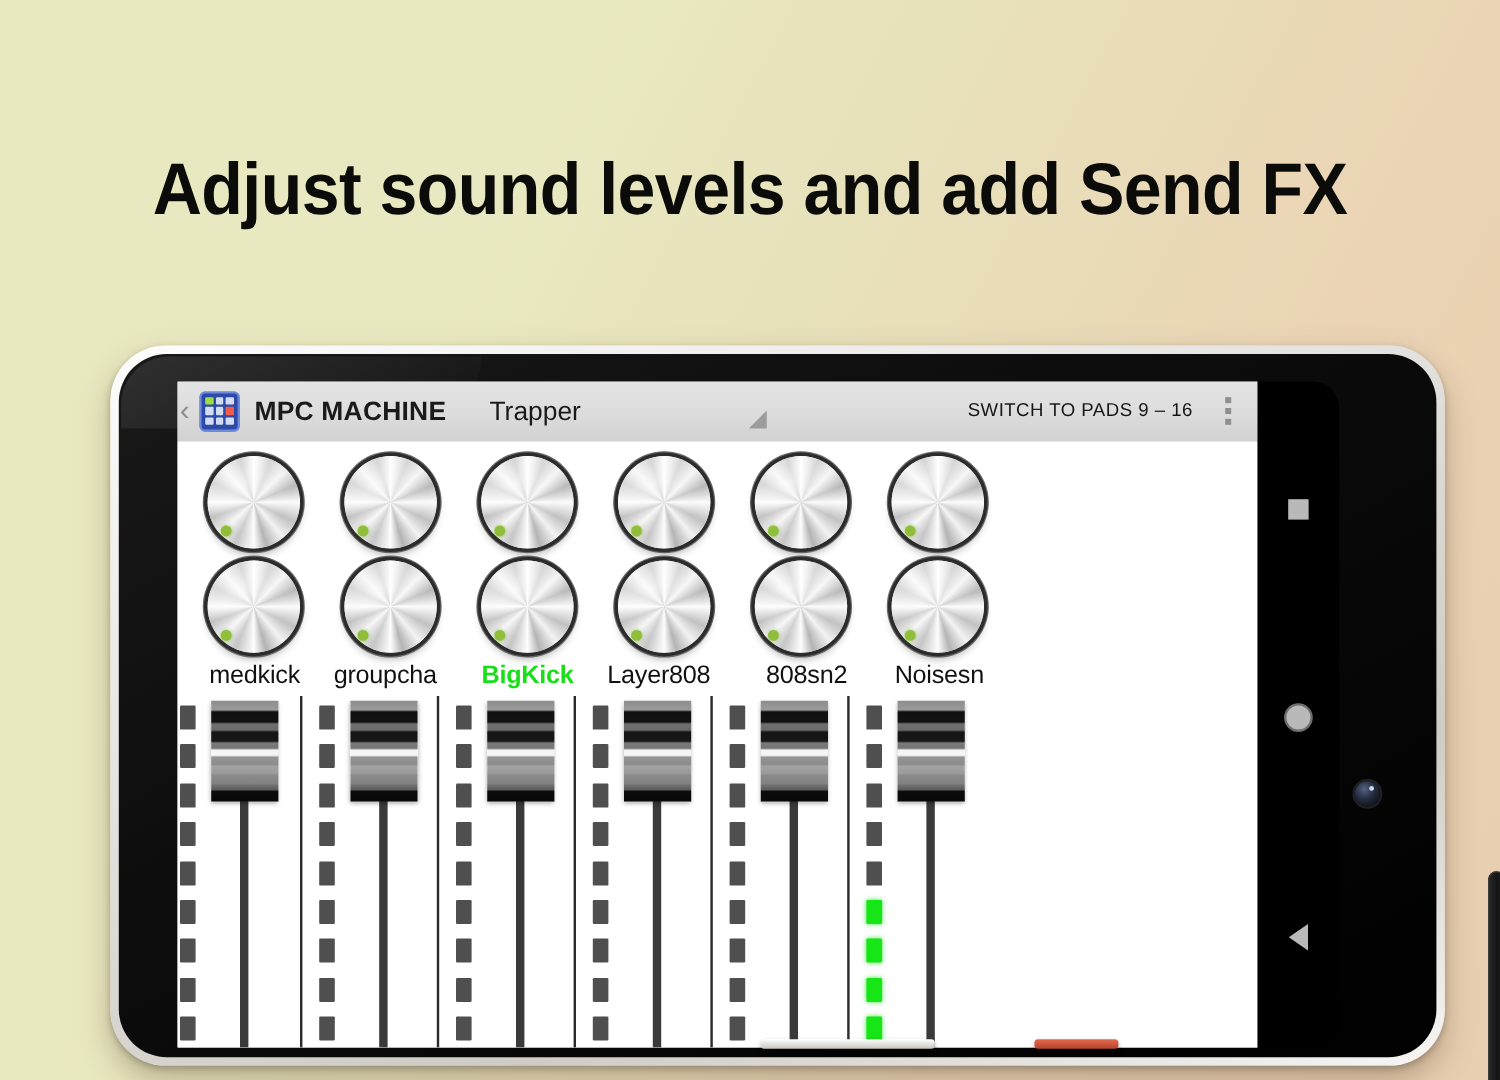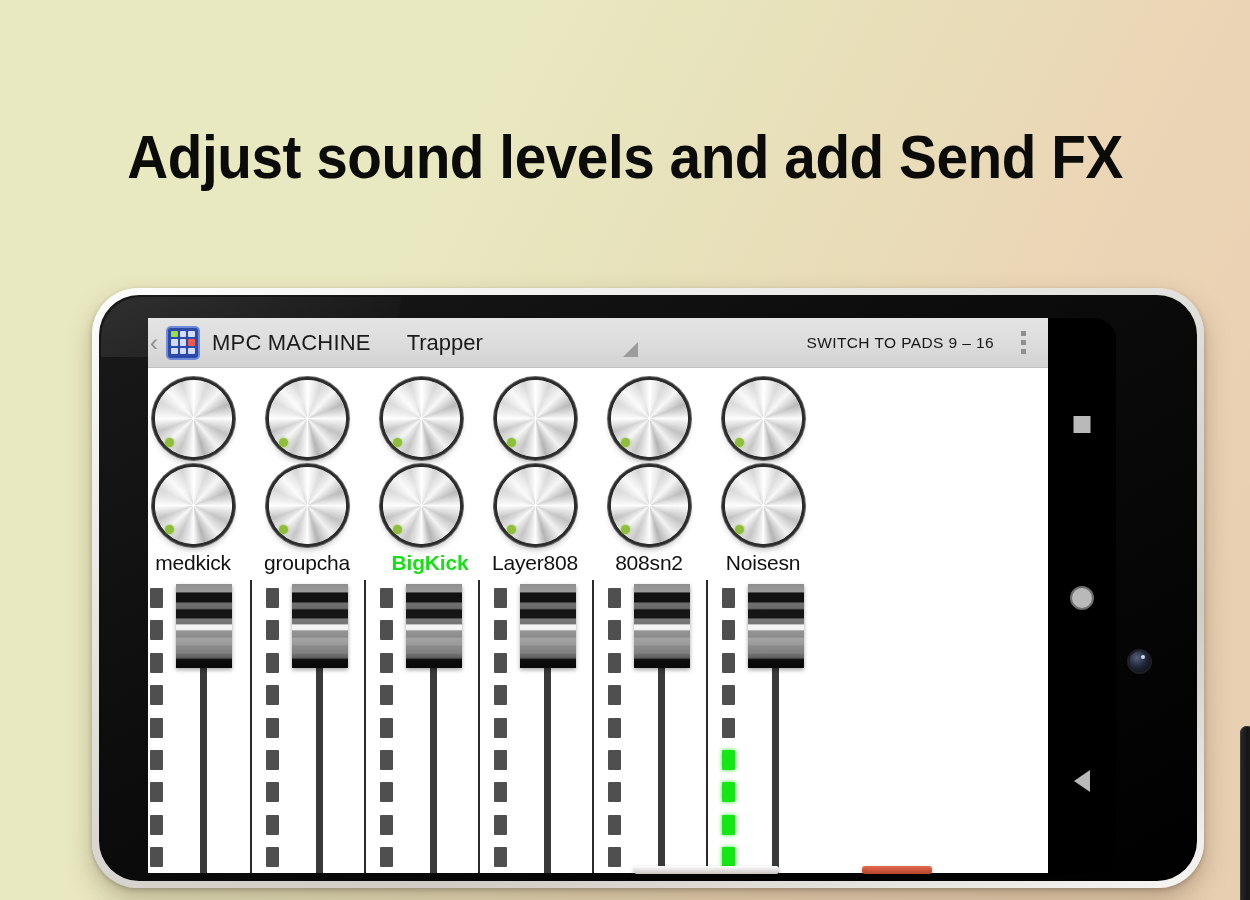--- a/index.html
+++ b/index.html
@@ -82,21 +82,21 @@
     background:#2c4aa8;
     border:2px solid #6f8ad8;
     display:grid;grid-template-columns:repeat(3,1fr);grid-template-rows:repeat(3,1fr);
     gap:2px;padding:3px;margin-left:2px;flex:none;
   }
   #app-icon i{ background:#d4dcf4; border-radius:1px; display:block;}
   #app-icon i.g{ background:#99e040;}
   #app-icon i.r{ background:#f25a4a;}
   #app-name{
     margin-left:12px;
-    font-size:22px; color:#1a1a1a; font-weight:400; letter-spacing:.2px;
+    font-size:22px; color:#1a1a1a; font-weight:700; letter-spacing:.2px;
     white-space:nowrap;
   }
   #kit-name{
     margin-left:36px;
     font-size:22px; color:#1a1a1a; font-weight:400;
     white-space:nowrap;
     text-align:right;
   }
   #kit-caret{
     margin-left:140px;
@@ -119,21 +119,21 @@
   
   #mixer{
     position:relative;
     width:912px; height:505px;
     background:#fff;
     display:flex;
   }
   .chan{
     width:114px; height:100%;
     position:relative;
-    display:flex; flex-direction:column; align-items:center;
+    display:flex; flex-direction:column; align-items:flex-end;
   }
   
   .knob{
     width:77px;height:77px;border-radius:50%;
     position:relative; flex:none;
     background:
       conic-gradient(from 0deg,
         #ffffff 0deg,#c9c9c9 22deg,#f4f4f4 44deg,#b9b9b9 68deg,
         #fbfbfb 90deg,#c2c2c2 116deg,#f2f2f2 140deg,#b4b4b4 164deg,
         #fdfdfd 180deg,#c6c6c6 204deg,#f5f5f5 228deg,#bcbcbc 250deg,

